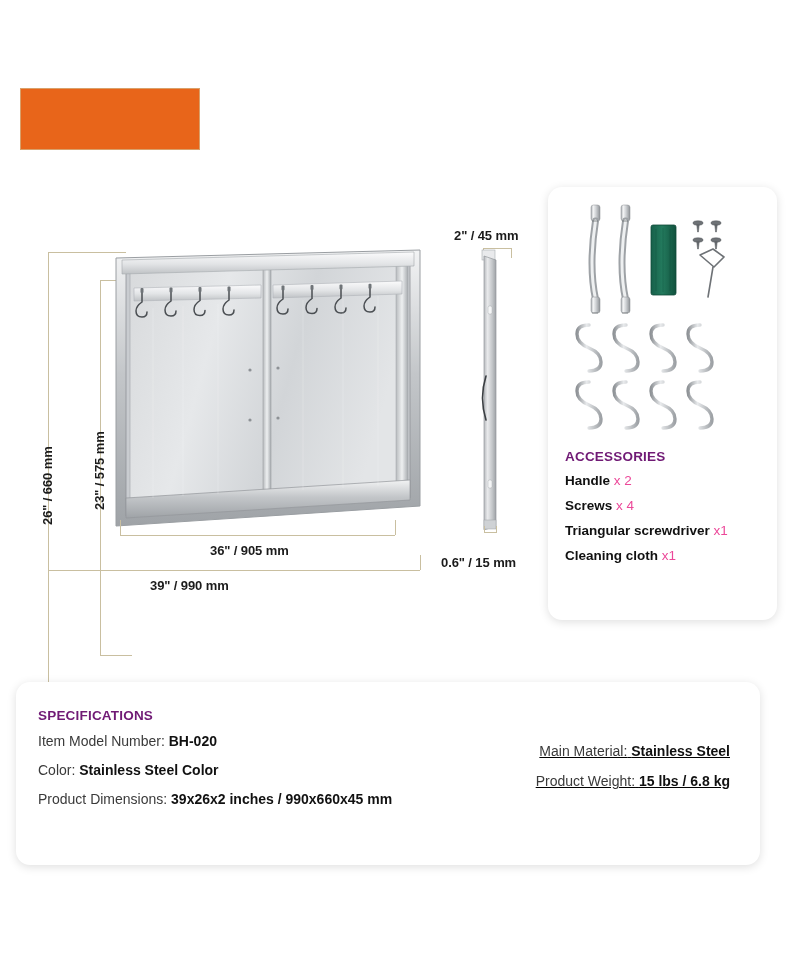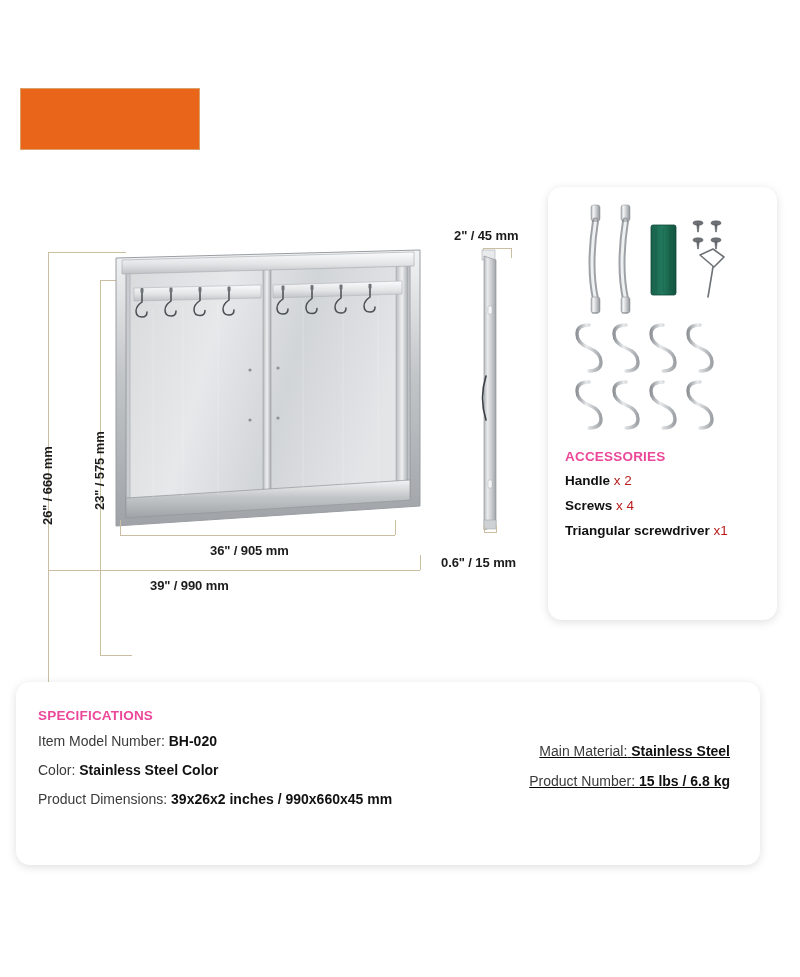--- a/index.html
+++ b/index.html
@@ -93,34 +93,34 @@
     width: 229px;
     height: 250px;
   }
   .acc-text {
     position: absolute;
     left: 17px;
     top: 262px;
     width: 210px;
   }
   .panel-heading {
-    color: #ec4899;
+    color: #701a75;
     font-size: 13.5px;
     font-weight: bold;
     letter-spacing: 0.2px;
     margin: 0 0 9px 0;
   }
   .acc-row {
     font-size: 13.5px;
     color: #111111;
     margin-bottom: 8px;
     line-height: 1.25;
   }
   .acc-row .nm { font-weight: bold; }
-  .acc-row .qty { font-weight: normal; color: #b91c1c; }
+  .acc-row .qty { font-weight: normal; color: #ec4899; }
 
   
   .spec-card {
     position: absolute;
     left: 16px;
     top: 682px;
     width: 744px;
     height: 183px;
     background: #ffffff;
     border-radius: 14px;
@@ -398,20 +398,24 @@
     <div class="acc-row">
       <span class="nm">Handle</span>
       <span class="qty">x 2</span>
     </div>
     <div class="acc-row">
       <span class="nm">Screws</span>
       <span class="qty">x 4</span>
     </div>
     <div class="acc-row">
       <span class="nm">Triangular screwdriver</span>
+      <span class="qty">x1</span>
+    </div>
+    <div class="acc-row">
+      <span class="nm">Cleaning cloth</span>
       <span class="qty">x1</span>
     </div>
   </div>
 </div>
 
 <div class="spec-card">
   <div class="spec-inner">
     <div class="panel-heading">SPECIFICATIONS</div>
 
     <div class="spec-left">
@@ -428,18 +432,18 @@
         <span class="v">39x26x2 inches / 990x660x45 mm</span>
       </div>
     </div>
 
     <div class="spec-right">
       <div class="spec-line">
         <span>Main Material:</span>
         <span class="v">Stainless Steel</span>
       </div>
       <div class="spec-line">
-        <span>Product Number:</span>
+        <span>Product Weight:</span>
         <span class="v">15 lbs / 6.8 kg</span>
       </div>
     </div>
   </div>
 </div>
 
 </body></html>

